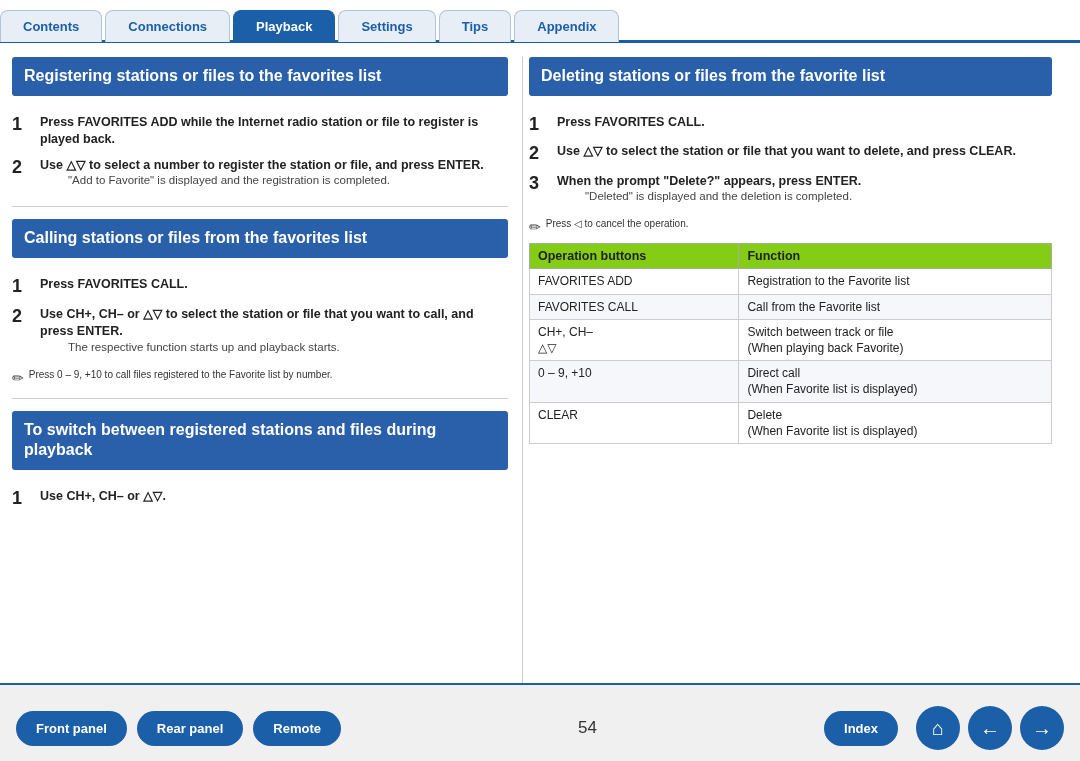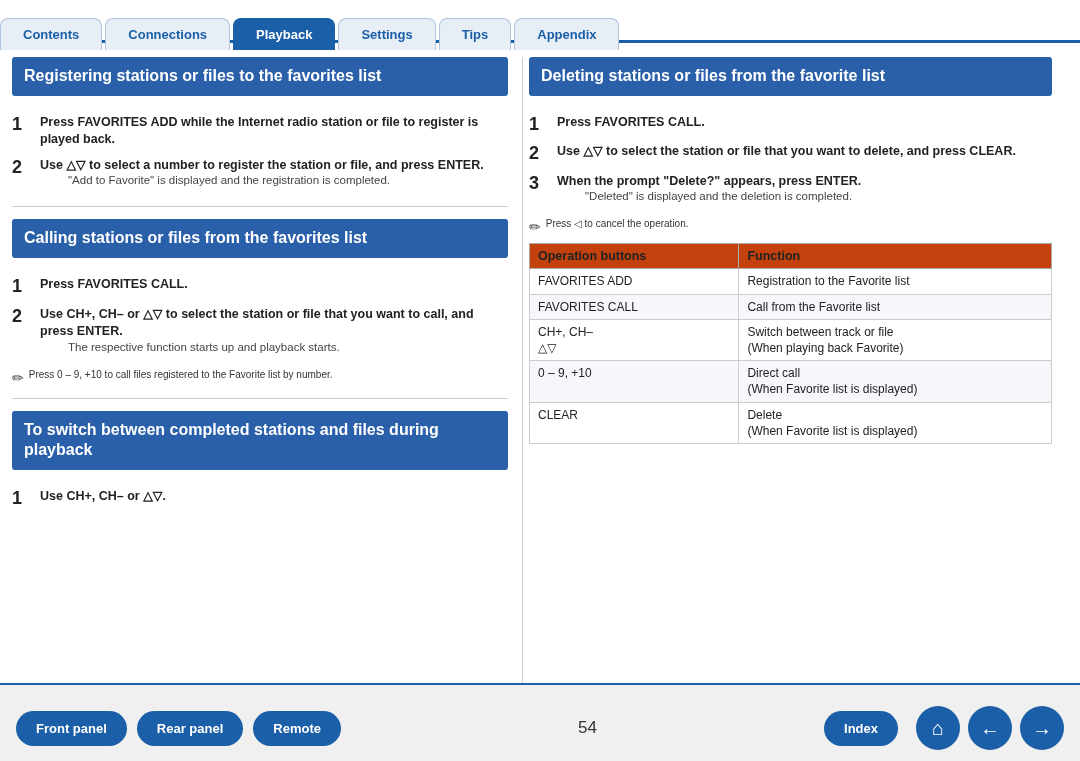--- a/index.html
+++ b/index.html
@@ -25,21 +25,21 @@
       font-size: 13px;
       font-weight: bold;
       color: #1a5fa8;
       background: #e8eef6;
       border: 1.5px solid #b0c4de;
       border-bottom: none;
       border-radius: 8px 8px 0 0;
       margin-right: 3px;
       cursor: pointer;
       position: relative;
-      top: 10px;
+      top: 2px;
     }
     .nav-tab.active {
       background: #1a5fa8;
       color: #fff;
       border-color: #1a5fa8;
       z-index: 2;
     }
 
     
     .main-content {
@@ -117,21 +117,21 @@
     }
 
     
     .op-table {
       width: 100%;
       border-collapse: collapse;
       font-size: 12px;
       margin-top: 8px;
     }
     .op-table th {
-      background: #c2410c;
+      background: #84cc16;
       font-weight: bold;
       padding: 5px 8px;
       text-align: left;
       border: 1px solid #aaa;
       font-size: 12.5px;
     }
     .op-table td {
       padding: 4px 8px;
       border: 1px solid #ccc;
       vertical-align: top;
@@ -249,21 +249,21 @@
       </div>
     </div>
 
     <div class="note-block">
       <span class="pencil-icon">✏</span>
       <span class="note-text">Press 0 – 9, +10 to call files registered to the Favorite list by number.</span>
     </div>
 
     <div class="section-divider"></div>
 
-    <div class="section-header">To switch between completed stations and files during playback</div>
+    <div class="section-header">To switch between registered stations and files during playback</div>
 
     <div class="step">
       <span class="step-num">1</span>
       <span class="step-text"><strong>Use CH+, CH– or △▽.</strong></span>
     </div>
 
   </div>
 
   <div class="right-col">
 

